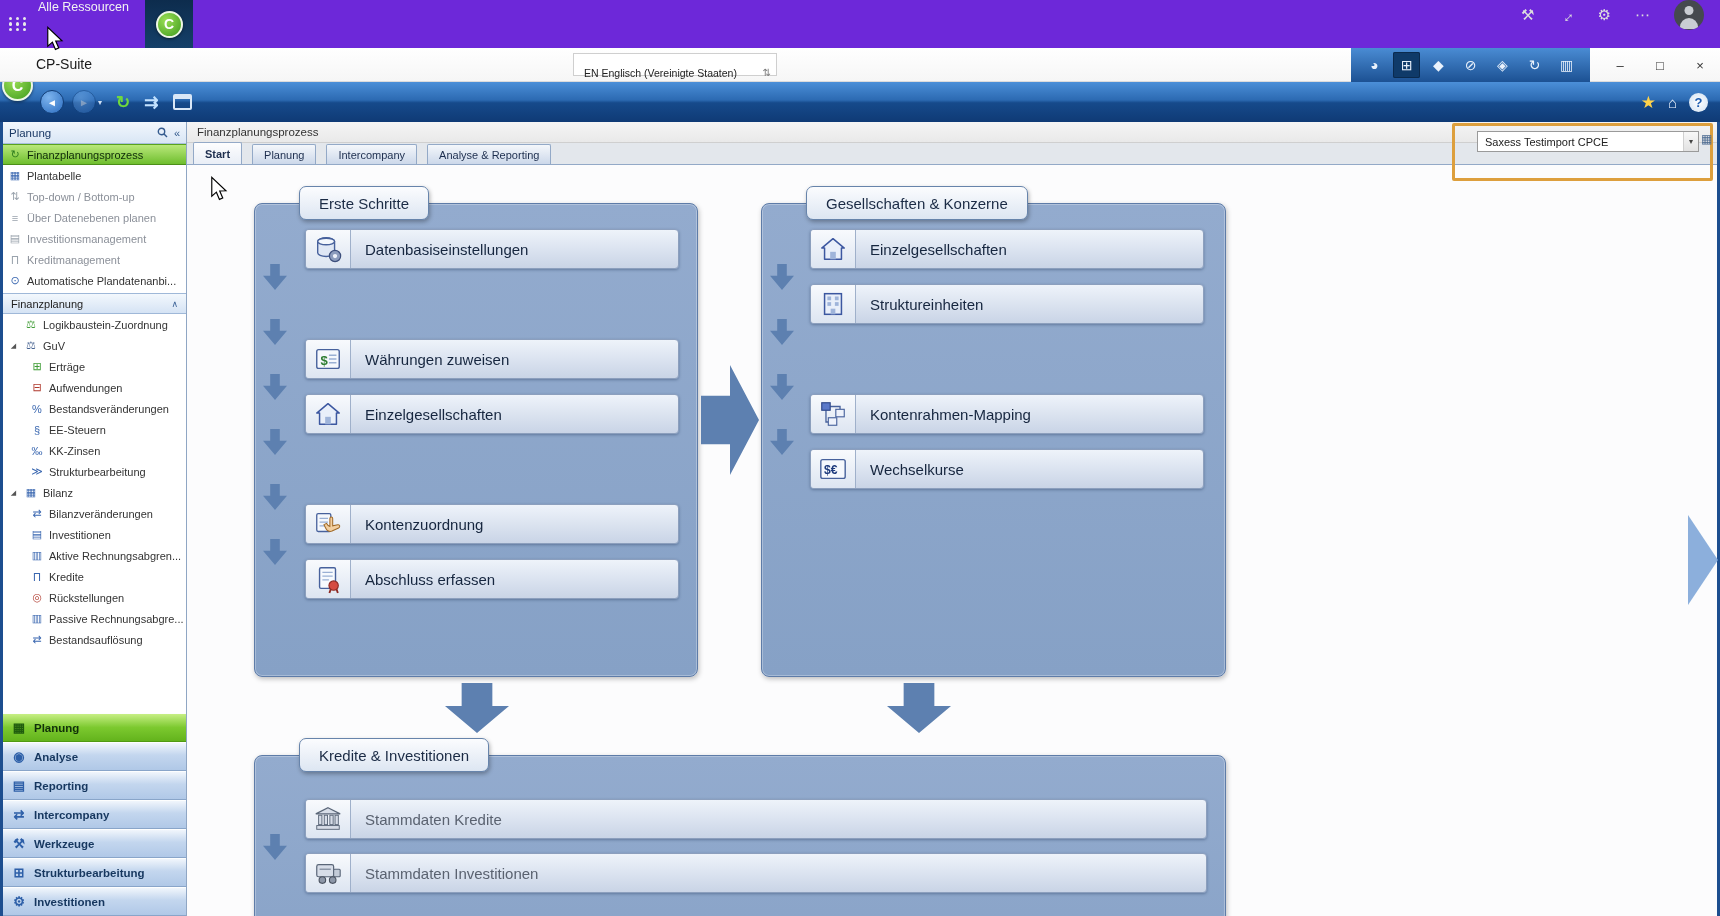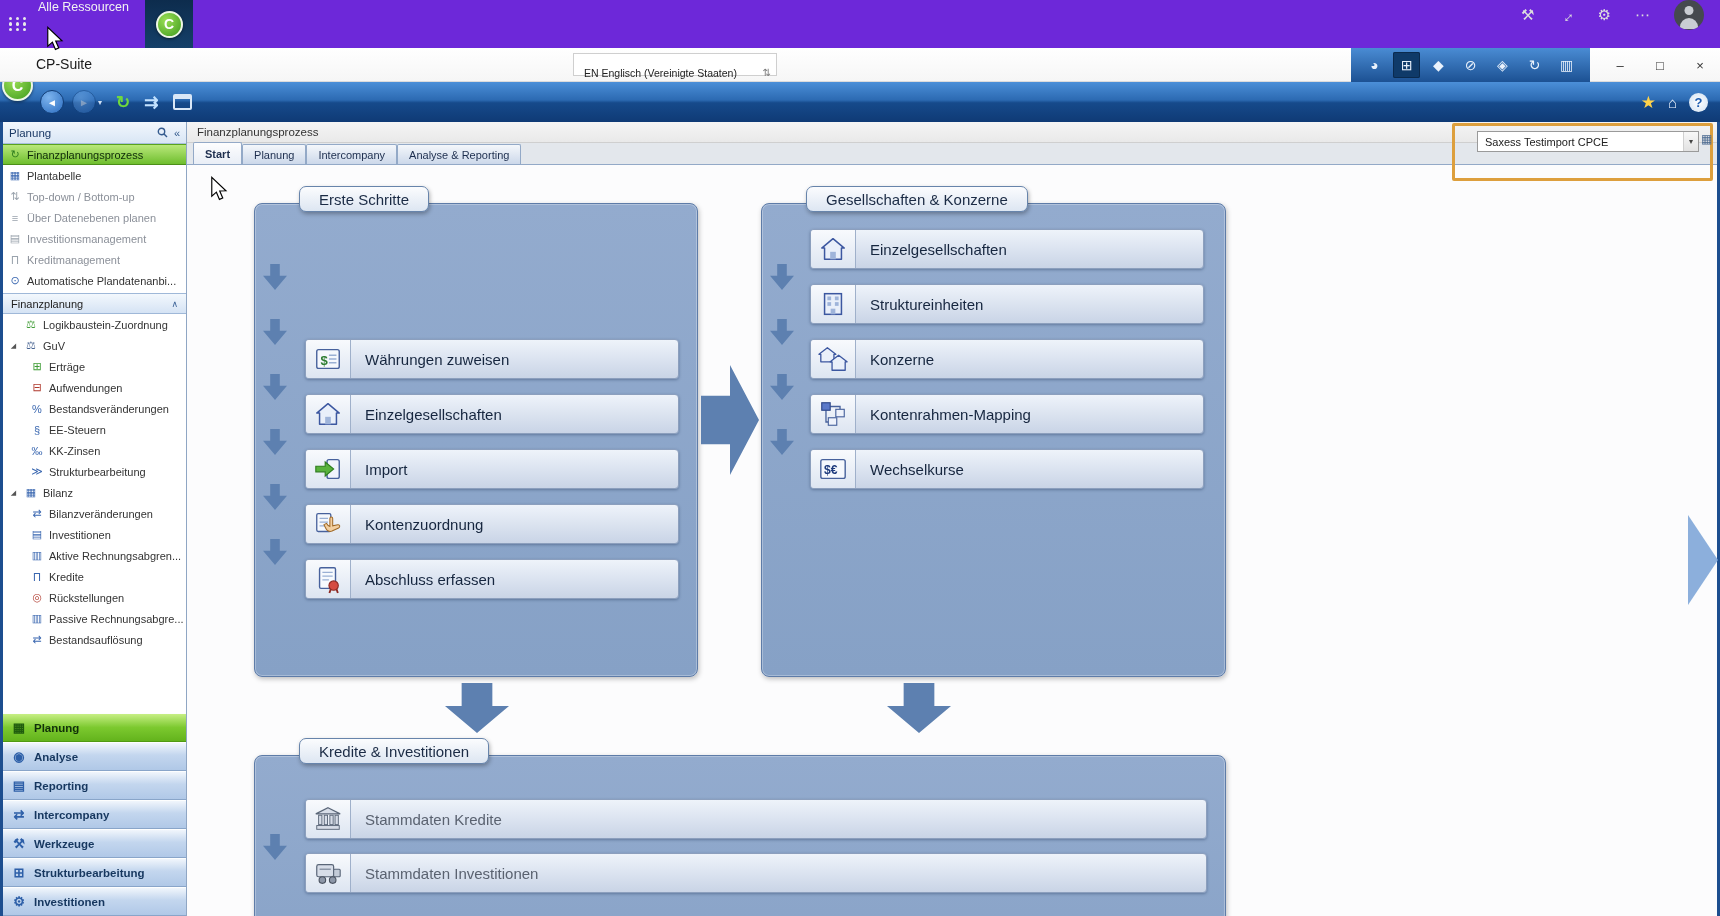--- a/index.html
+++ b/index.html
@@ -66,28 +66,28 @@
   .sb-item.l1{padding-left:27px}
   .sb-spacer{flex:1}
   .sb-nav{display:flex;flex-direction:column;flex:none}
   .sb-nav-btn{height:29px;display:flex;align-items:center;gap:7px;padding-left:8px;font-size:11.5px;font-weight:bold;color:#16375f;background:linear-gradient(#f1f6fc,#c3d6ee 45%,#b0c8e7);border-top:1px solid #fdfefe;border-bottom:1px solid #89a5c9}
   .sb-nav-btn .ic{font-size:13px;color:#2d5fa8;width:16px;text-align:center}
   .sb-nav-btn.selected{background:linear-gradient(#c7ef85,#7cc92f 50%,#63b31c);border-bottom:1px solid #4f9a12;color:#11300a}
 
   
   .content{flex:1;display:flex;flex-direction:column;min-width:0}
   .content-header{height:21px;background:linear-gradient(#f5f5f5,#e9e9e9);border-bottom:1px solid #cfcfcf;display:flex;align-items:center;font-size:11.5px;color:#333;padding:0 10px;flex:none}
-  .tabs-row{height:22px;background:#e3e7ec;display:flex;align-items:flex-end;padding-left:6px;border-bottom:1px solid #93a9c7;gap:0;flex:none}
+  .tabs-row{height:22px;background:#e3e7ec;display:flex;align-items:flex-end;padding-left:6px;border-bottom:1px solid #93a9c7;gap:10px;flex:none}
   .tab{height:20px;display:flex;align-items:center;padding:0 11px;font-size:11px;color:#1d2e4e;background:linear-gradient(#f4f7fb,#ccd8ea);border:1px solid #93a9c7;border-bottom:none;border-radius:2px 2px 0 0}
   .tab.selected{background:linear-gradient(#fdfdfe,#e9eef6);height:22px;font-weight:bold}
   .canvas{flex:1;position:relative;background:#fcfcfd;overflow:hidden}
 
   
   .group{position:absolute;background:linear-gradient(#93abce,#86a1c6);border:1px solid #5e7ca8;border-radius:8px;box-shadow:inset 0 0 0 1px rgba(255,255,255,.28),1px 2px 5px rgba(0,0,0,.25)}
-  .group-tab{position:absolute;height:26px;background:linear-gradient(#fbfcfe,#dde6f2);border:1px solid #6784ab;border-radius:7px;display:flex;align-items:center;font-size:15px;color:#1b2b45;box-shadow:1px 2px 4px rgba(0,0,0,.3);padding:0 19px;z-index:5;white-space:nowrap}
+  .group-tab{position:absolute;height:34px;background:linear-gradient(#fbfcfe,#dde6f2);border:1px solid #6784ab;border-radius:7px;display:flex;align-items:center;font-size:15px;color:#1b2b45;box-shadow:1px 2px 4px rgba(0,0,0,.3);padding:0 19px;z-index:5;white-space:nowrap}
   .flow-item{position:absolute;height:40px;border:1px solid #8c9fbd;border-radius:4px;background:linear-gradient(#eef3fa,#c9d4e6);box-shadow:0 1px 3px rgba(15,35,70,.35);display:flex;align-items:center;overflow:hidden}
   .flow-item .plate{width:45px;height:100%;border-right:1px solid #9fb0ca;background:linear-gradient(#f8fafd,#dde5f1);display:flex;align-items:center;justify-content:center;flex:none}
   .flow-item svg.fi{width:30px;height:30px}
   .flow-item .lbl{font-size:15px;color:#16263f;padding-left:14px;white-space:nowrap}
   .flow-item.disabled .lbl{color:#5a6270}
   .g1 .flow-item{left:50px;width:374px}
   .g2 .flow-item{left:48px;width:394px}
   .g3 .flow-item{left:50px;width:902px}
   .sm-arrow{position:absolute;left:8px;width:24px;height:26px;background:#5d80b0;clip-path:polygon(30% 0,70% 0,70% 45%,100% 45%,50% 100%,0 45%,30% 45%)}
   .big-right{position:absolute;left:514px;top:200px;width:58px;height:110px;background:#5d80b0;clip-path:polygon(0 28%,50% 28%,50% 0,100% 50%,50% 100%,50% 72%,0 72%)}
@@ -415,48 +415,48 @@
       <div class="tabs-row">
         <div class="tab selected">Start</div>
         <div class="tab">Planung</div>
         <div class="tab">Intercompany</div>
         <div class="tab">Analyse &amp; Reporting</div>
       </div>
 
       <div class="canvas">
 
         <div class="group g1" style="left:67px;top:38px;width:444px;height:474px">
+          <div class="flow-item" style="top:25px">
+            <span class="plate">
+                <svg class="fi">
+                  <use href="#i-db"></use>
+                </svg>
+              </span>
+            <span class="lbl">Datenbasiseinstellungen</span>
+          </div>
           <div class="sm-arrow" style="top:60px"></div>
           <div class="sm-arrow" style="top:115px"></div>
           <div class="flow-item" style="top:135px">
             <span class="plate">
                 <svg class="fi">
                   <use href="#i-cash"></use>
                 </svg>
               </span>
             <span class="lbl">Währungen zuweisen</span>
           </div>
           <div class="sm-arrow" style="top:170px"></div>
           <div class="flow-item" style="top:190px">
             <span class="plate">
                 <svg class="fi">
                   <use href="#i-house"></use>
                 </svg>
               </span>
             <span class="lbl">Einzelgesellschaften</span>
           </div>
           <div class="sm-arrow" style="top:225px"></div>
-          <div class="flow-item" style="top:245px">
-            <span class="plate">
-                <svg class="fi">
-                  <use href="#i-import"></use>
-                </svg>
-              </span>
-            <span class="lbl">Import</span>
-          </div>
           <div class="sm-arrow" style="top:280px"></div>
           <div class="flow-item" style="top:300px">
             <span class="plate">
                 <svg class="fi">
                   <use href="#i-hand"></use>
                 </svg>
               </span>
             <span class="lbl">Kontenzuordnung</span>
           </div>
           <div class="sm-arrow" style="top:335px"></div>
@@ -485,28 +485,20 @@
           <div class="sm-arrow" style="top:60px"></div>
           <div class="flow-item" style="top:80px">
             <span class="plate">
                 <svg class="fi">
                   <use href="#i-building"></use>
                 </svg>
               </span>
             <span class="lbl">Struktureinheiten</span>
           </div>
           <div class="sm-arrow" style="top:115px"></div>
-          <div class="flow-item" style="top:135px">
-            <span class="plate">
-                <svg class="fi">
-                  <use href="#i-houses"></use>
-                </svg>
-              </span>
-            <span class="lbl">Konzerne</span>
-          </div>
           <div class="sm-arrow" style="top:170px"></div>
           <div class="flow-item" style="top:190px">
             <span class="plate">
                 <svg class="fi">
                   <use href="#i-mapping"></use>
                 </svg>
               </span>
             <span class="lbl">Kontenrahmen-Mapping</span>
           </div>
           <div class="sm-arrow" style="top:225px"></div>

